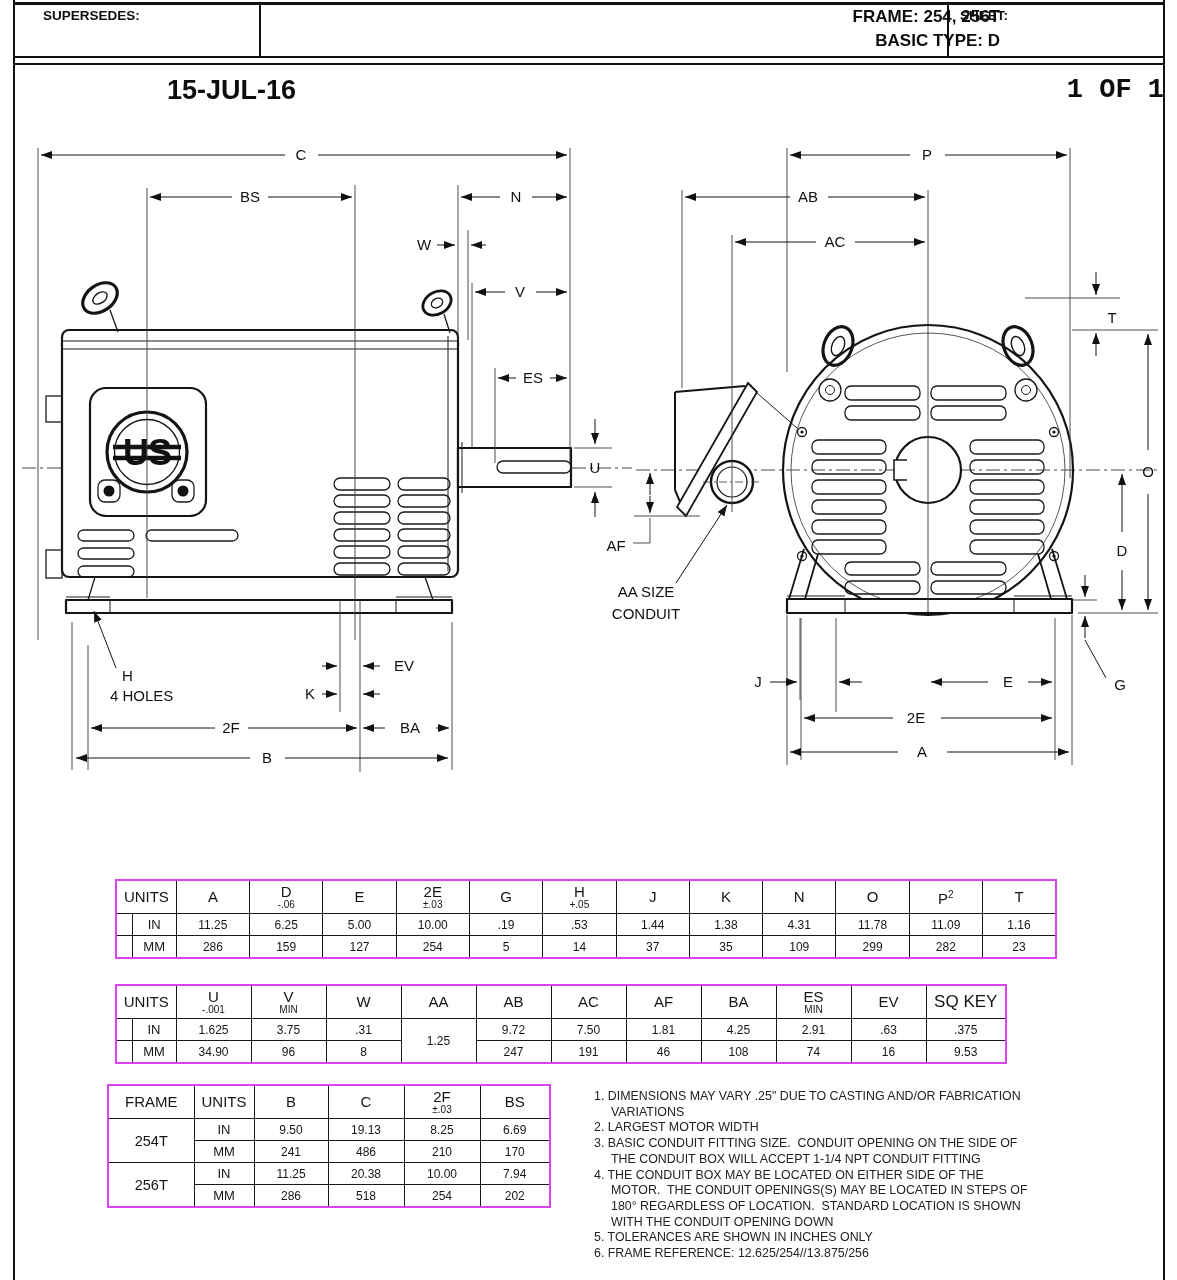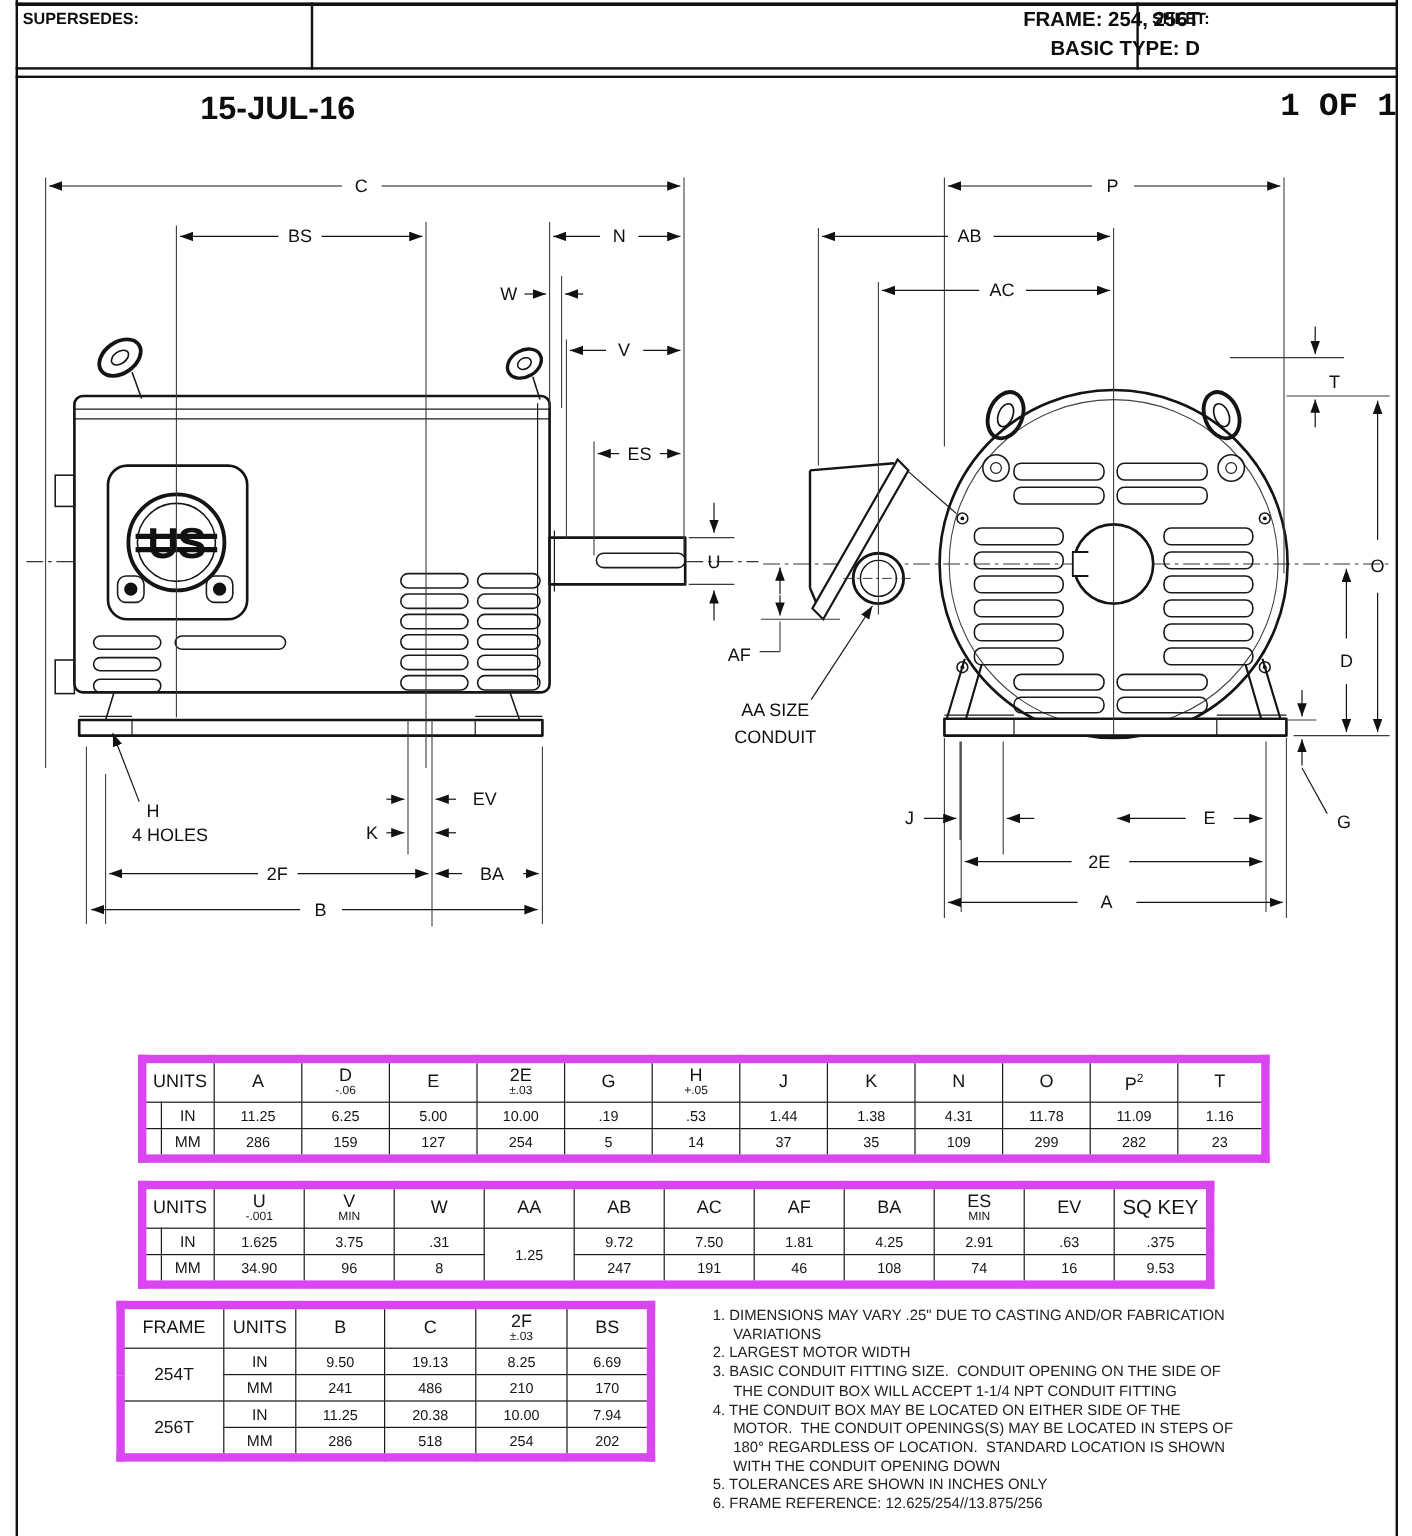--- a/index.html
+++ b/index.html
@@ -13,21 +13,21 @@
   .hdr-small{font-size:13.5px;}
   .hdr-big{font-size:27px;margin-top:48px;}
   .hdr-mid{font-size:17px;}
   .center{text-align:right;}
   
   .dim-title{position:absolute;left:115px;top:849px;width:943px;text-align:center;
              font-size:16.5px;color:#151515;letter-spacing:.3px;}
   table.spec{border-collapse:collapse;table-layout:fixed;position:absolute;background:#fff;}
   table.spec td,table.spec th{border:1.4px solid #1a1a1a;text-align:center;vertical-align:middle;
              padding:0;font-weight:normal;color:#151515;overflow:hidden;}
-  table.spec{border:7px solid #d946ef;padding-left:19px;}
+  table.spec{border:2px solid #d946ef;padding-left:19px;}
   .hm{font-size:15px;line-height:16px;}
   .hm sup{font-size:10px;}
   .hs{font-size:10px;line-height:10px;}
   .hs:empty{display:none;}
   td.val{font-size:12px;height:21px;}
   td.unit{font-size:13px;}
   th.hdr-cell{height:32px;}
   td.frame-cell{font-size:14.5px;}
   
   .notes{position:absolute;left:594px;top:1089px;width:434px;font-size:12.4px;
@@ -53,21 +53,21 @@
 <div class="page">
 
   <div class="vborder" style="left:13px;"></div>
   <div class="vborder" style="left:1163px;"></div>
   <div class="hline" style="left:13px;top:2px;width:1152px;height:3px;"></div>
   <div class="hline" style="left:13px;top:56px;width:1152px;height:2px;"></div>
   <div class="hline" style="left:13px;top:63px;width:1152px;height:2px;"></div>
   <div class="hline" style="left:259px;top:2px;width:2px;height:56px;"></div>
   <div class="hline" style="left:947px;top:2px;width:2px;height:56px;"></div>
 
-  <div class="hdr-text hdr-small" style="left:19px;top:8px;">SUPERSEDES:</div>
+  <div class="hdr-text hdr-small" style="left:43px;top:8px;">SUPERSEDES:</div>
   <div class="hdr-text hdr-big center" style="left:60px;top:27px;width:236px;">15-JUL-16</div>
   <div class="hdr-text hdr-mid center" style="left:340px;top:7px;width:660px;">FRAME: 254, 256T</div>
   <div class="hdr-text hdr-mid center" style="left:340px;top:31px;width:660px;">BASIC TYPE: D</div>
   <div class="hdr-text hdr-small" style="left:960px;top:8px;">SHEET:</div>
   <div class="hdr-text hdr-big center" style="left:972px;top:27px;width:192px;font-family:Liberation Mono, monospace;">1 OF 1</div>
 
   <svg class="draw" width="1177" height="845" viewBox="0 0 1177 845">
     <defs>
       <marker id="ah" markerUnits="userSpaceOnUse" markerWidth="12" markerHeight="9" refX="11" refY="4" orient="auto">
         <path d="M0,0 L11,4 L0,8 Z" fill="#111"></path>
@@ -481,21 +481,21 @@
       <td class="val">191</td>
       <td class="val">46</td>
       <td class="val">108</td>
       <td class="val">74</td>
       <td class="val">16</td>
       <td class="val">9.53</td>
     </tr>
   </tbody>
     </table>
 
-  <table class="spec" style="left:97px;top:1084px;width:442px;">
+  <table class="spec" style="left:107px;top:1084px;width:442px;">
     <colgroup>
       <col style="width:86px">
         <col style="width:60px">
         <col style="width:74px">
       <col style="width:76px">
         <col style="width:76px">
         <col style="width:70px">
     </colgroup>
     <tbody>
         <tr>

